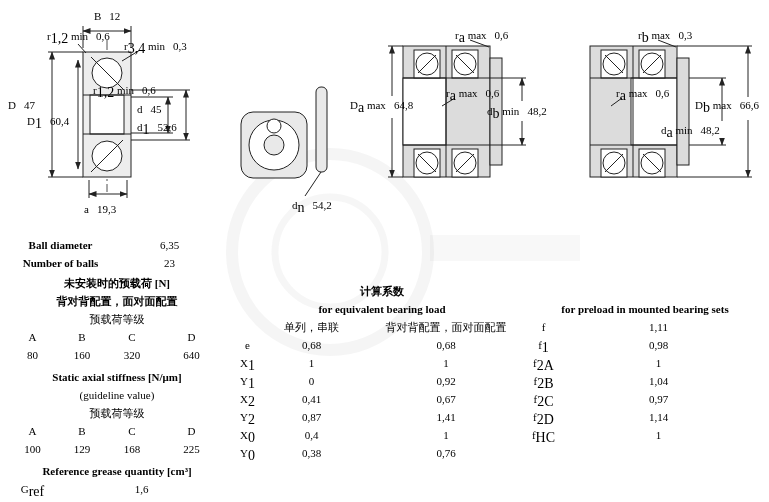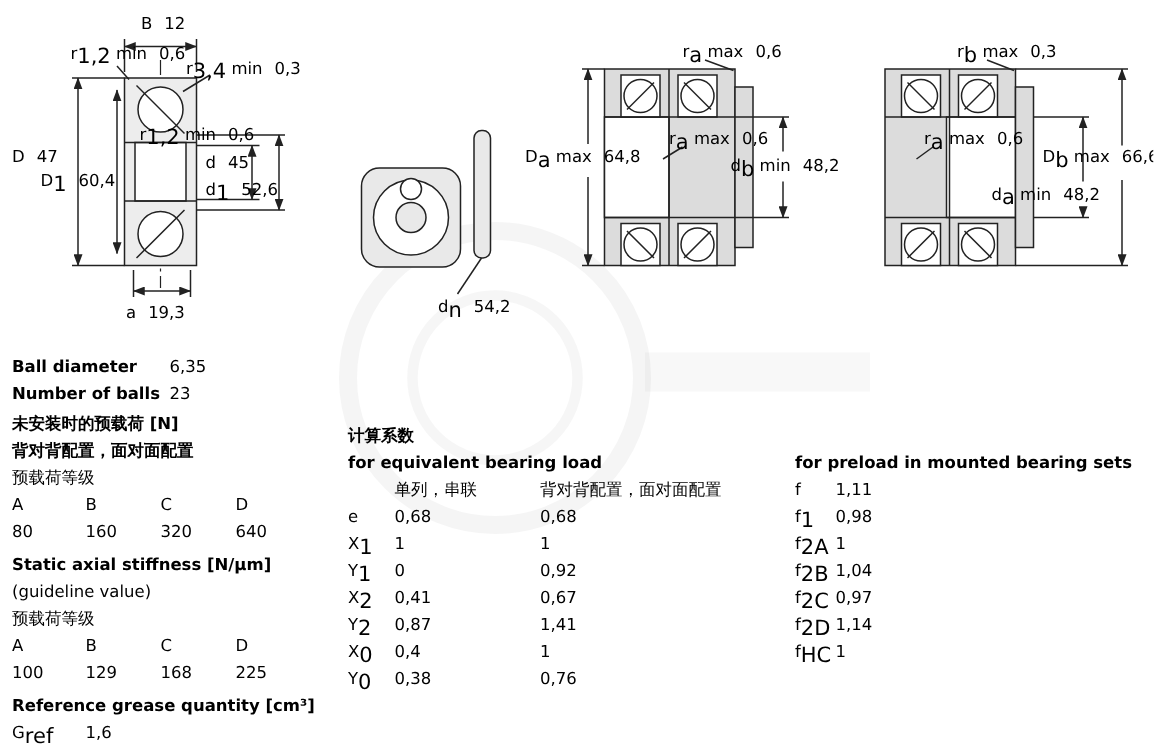--- a/index.html
+++ b/index.html
@@ -1,26 +1,26 @@
 <!DOCTYPE html>
 <html><head>
 <meta charset="utf-8">
 <style>
   * { margin:0; padding:0; box-sizing:border-box; }
   html,body { background:#fff; }
   body { font-family:"DejaVu Sans","Liberation Sans",sans-serif; font-size:11px; color:#000; }
-  .page { position:relative; width:769px; height:502px; background:#fff; overflow:hidden; }
+  .page { position:relative; width:769px; height:502px; background:#fff; overflow:hidden;font-family:Liberation Serif, serif; }
   .wm, .linework { position:absolute; left:0; top:0; pointer-events:none; }
   .drawings { position:absolute; left:0; top:0; width:769px; height:230px; }
   .dim { position:absolute; white-space:nowrap; line-height:12px; font-size:11px; }
   sub { font-size:14px; line-height:0; }
   .dim .val { margin-left:8px; }
   .b { font-weight:bold; }
   .tcol { position:absolute; }
-  .trow { height:18px; line-height:18px; white-space:nowrap; }
+  .trow { height:18px; line-height:18px; white-space:nowrap;text-align:center; }
   .kv   { display:grid; grid-template-columns:105px 1fr; }
   .abcd { display:grid; grid-template-columns:49px 50px 50px 1fr; }
   .gref { display:grid; grid-template-columns:49px 1fr; }
   .frow { display:grid; grid-template-columns:31px 97px 1fr; }
   .prow { display:grid; grid-template-columns:27px 1fr; }
 </style>
 </head>
 <body>
 
 <div class="page">

